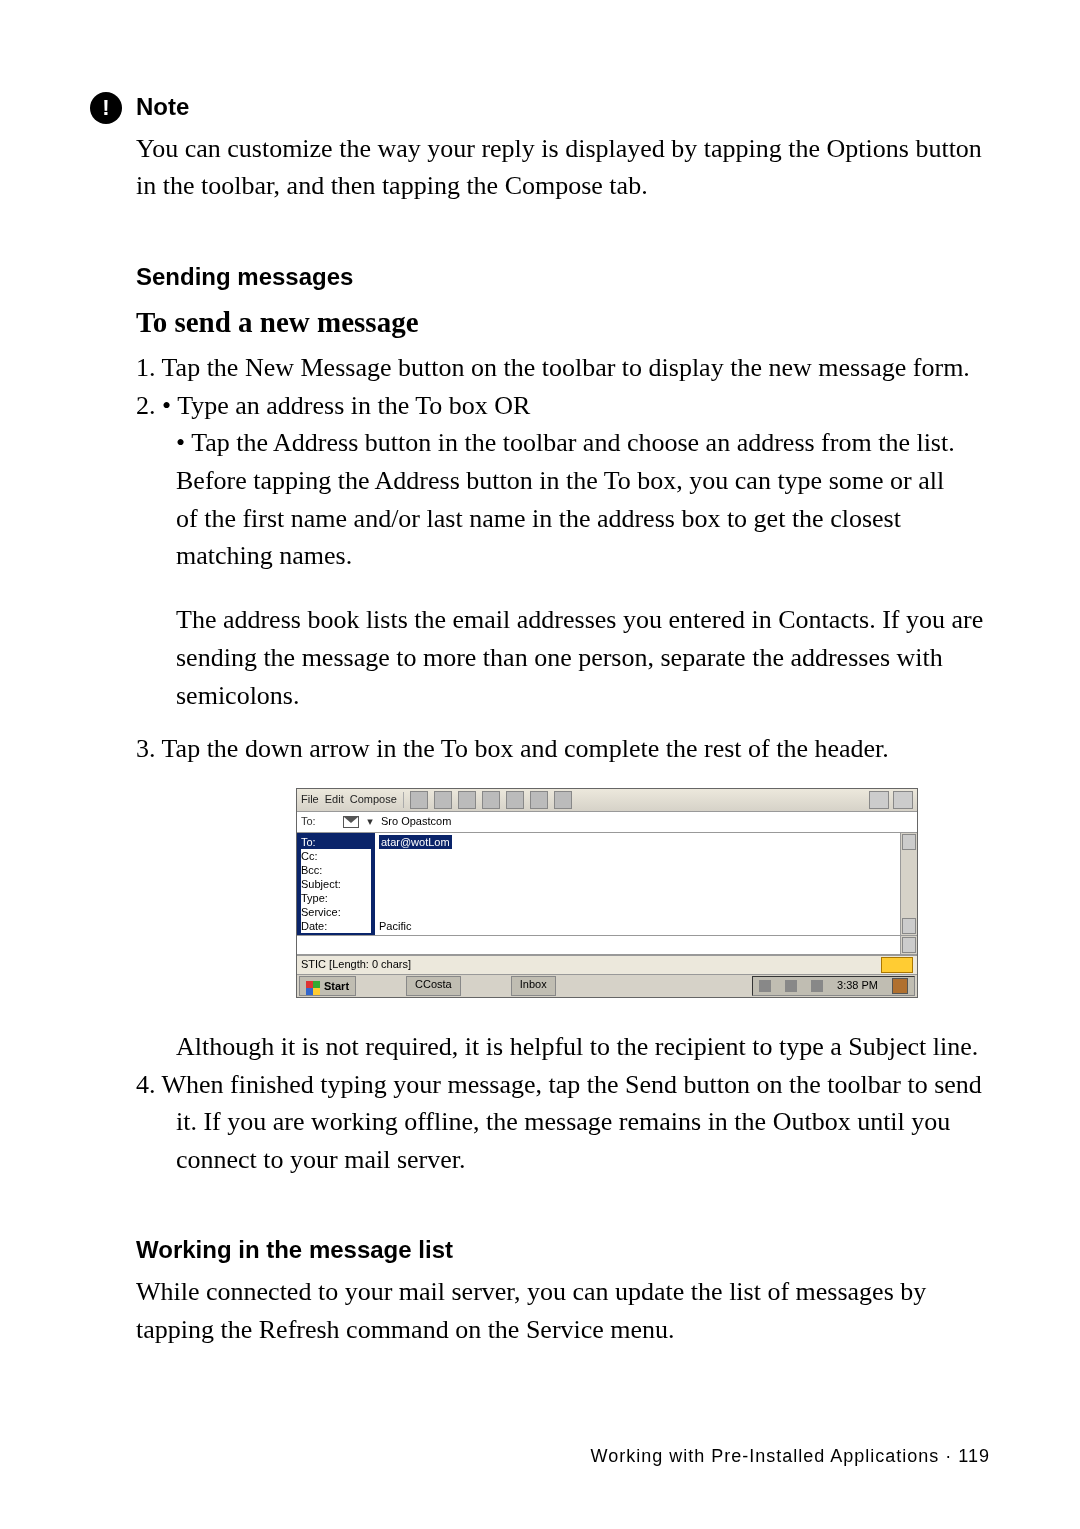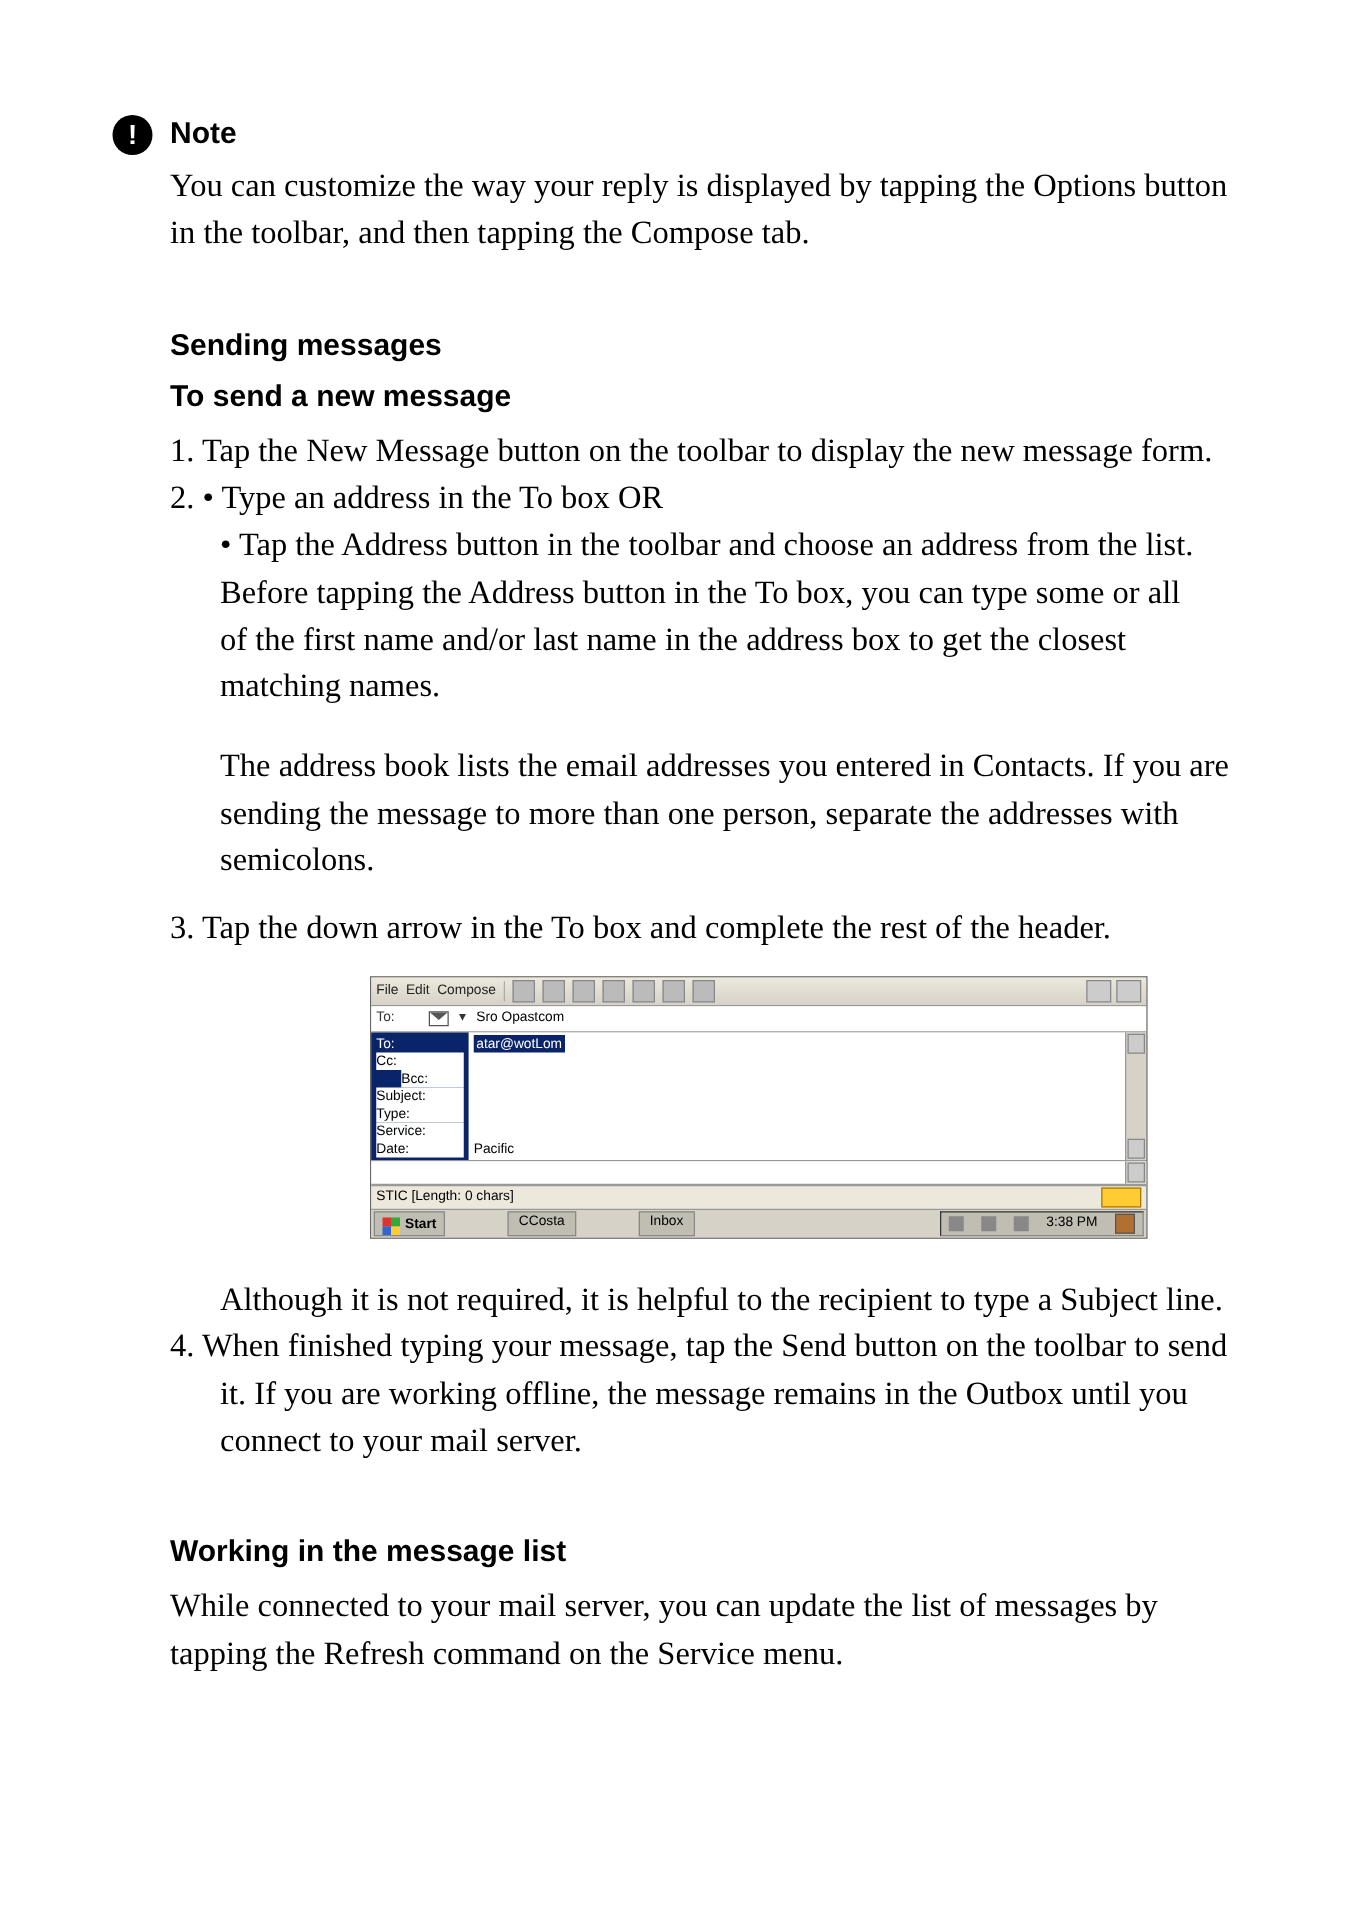--- a/index.html
+++ b/index.html
@@ -50,23 +50,23 @@
     margin-top: 4px;
   }
 
   .heading {
     font-family: Arial, sans-serif;
     font-weight: bold;
     font-size: 24px;
     margin: 0 0 6px 46px;
   }
   .subheading {
-    font-family: Liberation Sans, sans-serif;
+    font-family: Liberation Serif, serif;
     font-weight: bold;
-    font-size: 24px;
+    font-size: 29px;
     margin: 0 0 6px 46px;
   }
 
   .body-text {
     margin-left: 46px;
   }
   .step-line {
     margin-left: 46px;
   }
   .step-sub {
@@ -252,21 +252,21 @@
         <span class="to-label">To:</span>
         <span class="mail-icon"></span>
         <span class="chev">▾</span>
         <span>Sro Opastcom</span>
       </div>
 
       <div class="header-fields">
         <div class="hf-labels">
           <div class="selected">To:</div>
           <div style="background:#fff;color:#000;">Cc:</div>
-          <div style="background:#fff;color:#000;margin-left:20px;">Bcc:</div>
+          <div style="background:#fff;color:#000;">Bcc:</div>
           <div style="background:#fff;color:#000;">Subject:</div>
           <div style="background:#fff;color:#000;">Type:</div>
           <div style="background:#fff;color:#000;">Service:</div>
           <div style="background:#fff;color:#000;">Date:</div>
         </div>
         <div class="hf-values">
           <div><span class="sel-val">atar@wotLom</span></div>
           <div></div>
           <div></div>
           <div></div>
@@ -313,13 +313,14 @@
   <div class="step-sub">Although it is not required, it is helpful to the recipient to type a Subject line.</div>
   <div class="step-line">4. When finished typing your message, tap the Send button on the toolbar to send</div>
   <div class="step-sub">it. If you are working offline, the message remains in the Outbox until you</div>
   <div class="step-sub">connect to your mail server.</div>
 
   <div class="section-gap"></div>
 
   <div class="heading">Working in the message list</div>
   <div class="body-text">While connected to your mail server, you can update the list of messages by tapping the Refresh command on the Service menu.</div>
 
+  <div class="footer">Working with Pre-Installed Applications · 119</div>
 </div>
 
 </body></html>

